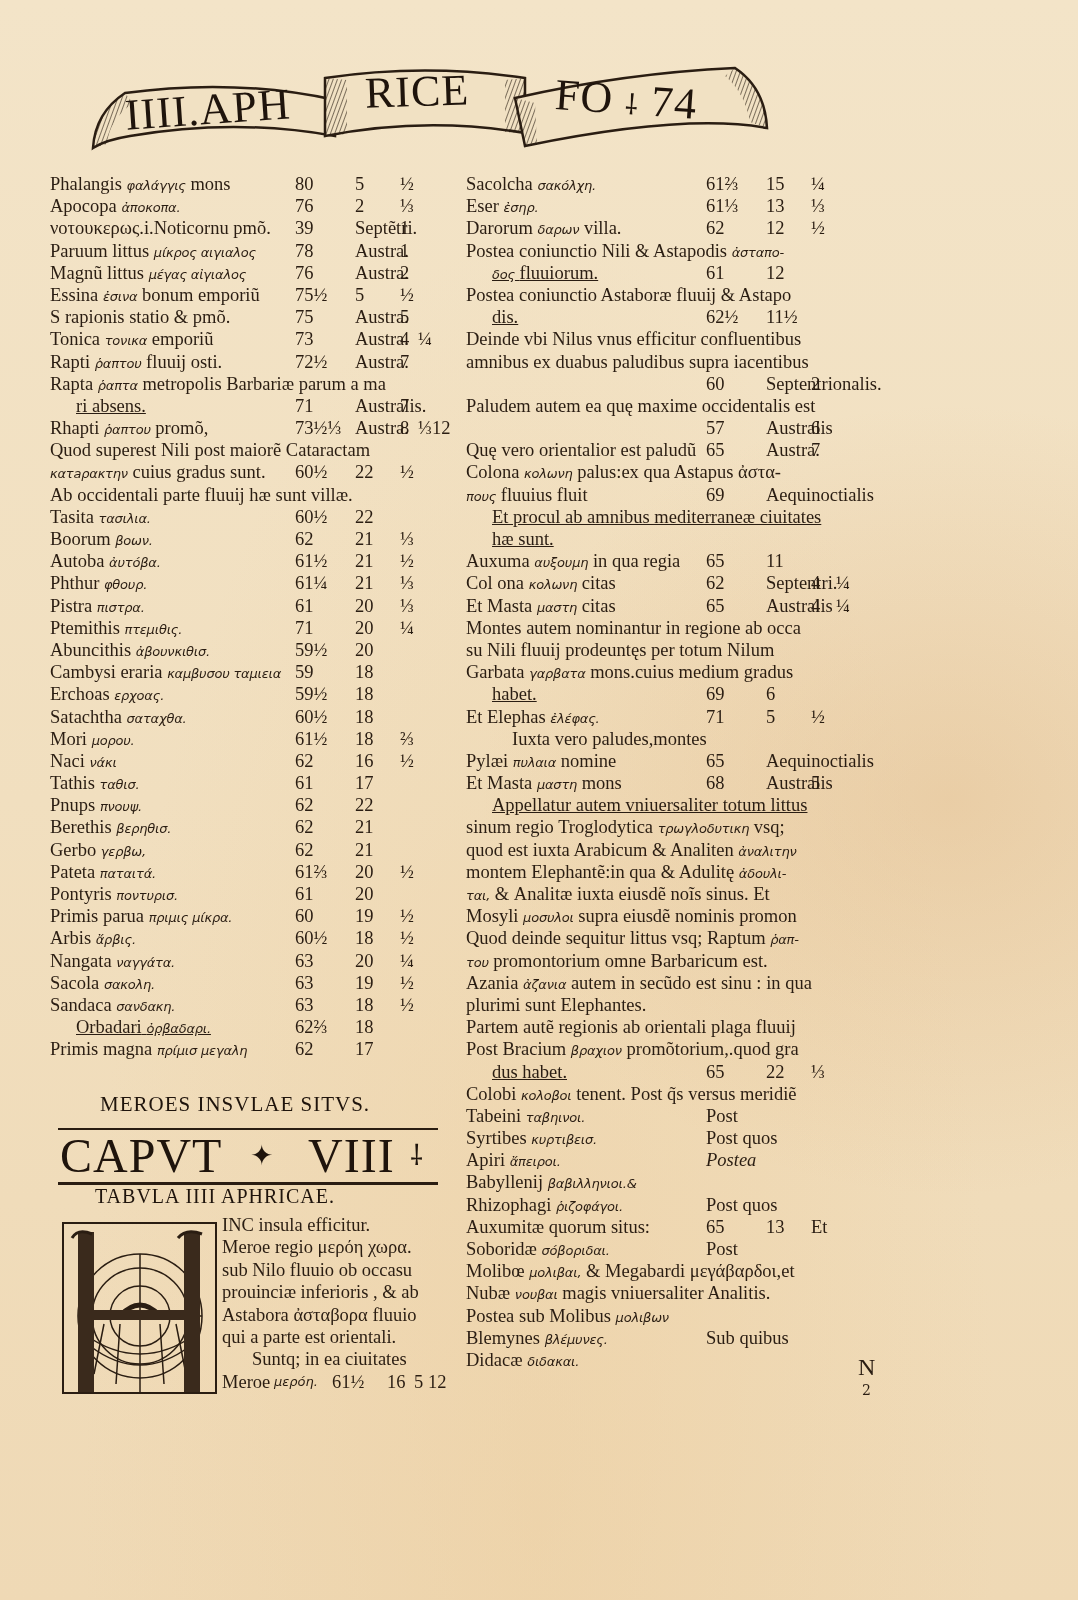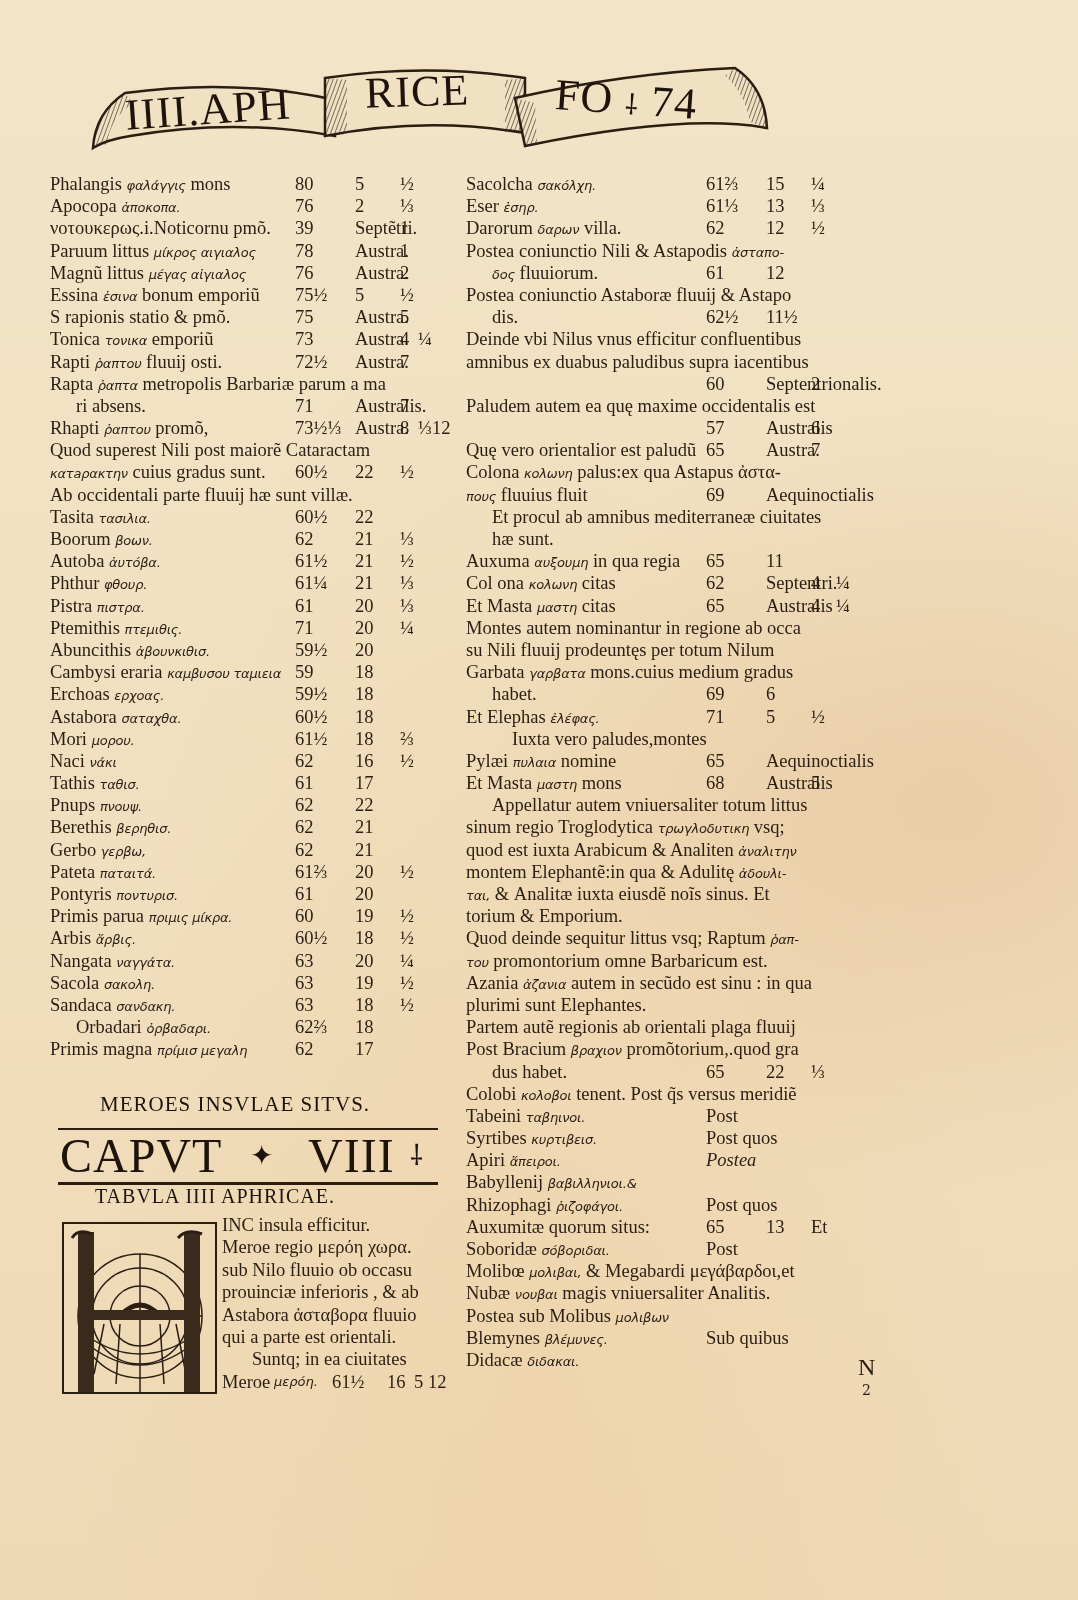--- a/index.html
+++ b/index.html
@@ -29,21 +29,21 @@
 
     
     .col { position: absolute; top: 160px; font-family: "Liberation Serif", serif; font-size: 18.5px; line-height: 22.2px; margin-top: 13px; }
     .col-left { left: 50px; width: 395px; }
     .col-right { left: 466px; width: 400px; }
 
     .row { position: relative; height: 22.2px; white-space: nowrap; }
     .row .name { position: absolute; left: 0; }
     .row .greek { font-family: "DejaVu Sans", sans-serif; font-size: 13px; font-style: italic; letter-spacing: -0.2px; }
     .row .v1, .row .v2, .row .v3, .row .v4 { position: absolute; }
-    .indent { padding-left: 26px; }
+    .indent { padding-left: 26px; text-decoration: underline; }
     .indent-more { padding-left: 46px; }
 
     .section-title {
       position: absolute; font-family: "Liberation Serif", serif; letter-spacing: 1px; color: #1f140c;
     }
     .meroes { left: 100px; top: 1092px; font-size: 21px; }
     .caput {
       left: 58px; top: 1128px; width: 380px; height: 52px;
       border-top: 2px solid #2a1d12; border-bottom: 3px solid #2a1d12;
       font-size: 48px; line-height: 52px;
@@ -262,21 +262,21 @@
         <span class="v4" style="left: 368px;"></span>
       </div>
       <div class="row">
         <span class="name"><span>Erchoas</span> <span class="greek">ερχοας.</span> <span></span></span>
         <span class="v1" style="left: 245px;">59½</span>
         <span class="v2" style="left: 305px;">18</span>
         <span class="v3" style="left: 350px;"></span>
         <span class="v4" style="left: 368px;"></span>
       </div>
       <div class="row">
-        <span class="name"><span>Astabora</span> <span class="greek">σαταχθα.</span> <span></span></span>
+        <span class="name"><span>Satachtha</span> <span class="greek">σαταχθα.</span> <span></span></span>
         <span class="v1" style="left: 245px;">60½</span>
         <span class="v2" style="left: 305px;">18</span>
         <span class="v3" style="left: 350px;"></span>
         <span class="v4" style="left: 368px;"></span>
       </div>
       <div class="row">
         <span class="name"><span>Mori</span> <span class="greek">μορου.</span> <span></span></span>
         <span class="v1" style="left: 245px;">61½</span>
         <span class="v2" style="left: 305px;">18</span>
         <span class="v3" style="left: 350px;">⅔</span>
@@ -657,21 +657,21 @@
         <span class="v4" style="left: 370px;"></span>
       </div>
       <div class="row">
         <span class="name"><span></span> <span class="greek">ται,</span> <span>&amp; Analitæ iuxta eiusdẽ noĩs sinus.     Et</span></span>
         <span class="v1" style="left: 240px;"></span>
         <span class="v2" style="left: 300px;"></span>
         <span class="v3" style="left: 345px;"></span>
         <span class="v4" style="left: 370px;"></span>
       </div>
       <div class="row">
-        <span class="name"><span>torium &amp; Emporium.</span> <span class="greek"></span> <span></span></span>
+        <span class="name"><span>Mosyli</span> <span class="greek">μοσυλοι</span> <span>supra eiusdẽ nominis promon</span></span>
         <span class="v1" style="left: 240px;"></span>
         <span class="v2" style="left: 300px;"></span>
         <span class="v3" style="left: 345px;"></span>
         <span class="v4" style="left: 370px;"></span>
       </div>
       <div class="row">
         <span class="name"><span>Quod deinde sequitur littus vsq; Raptum</span> <span class="greek">ῥαπ-</span> <span></span></span>
         <span class="v1" style="left: 240px;"></span>
         <span class="v2" style="left: 300px;"></span>
         <span class="v3" style="left: 345px;"></span>

